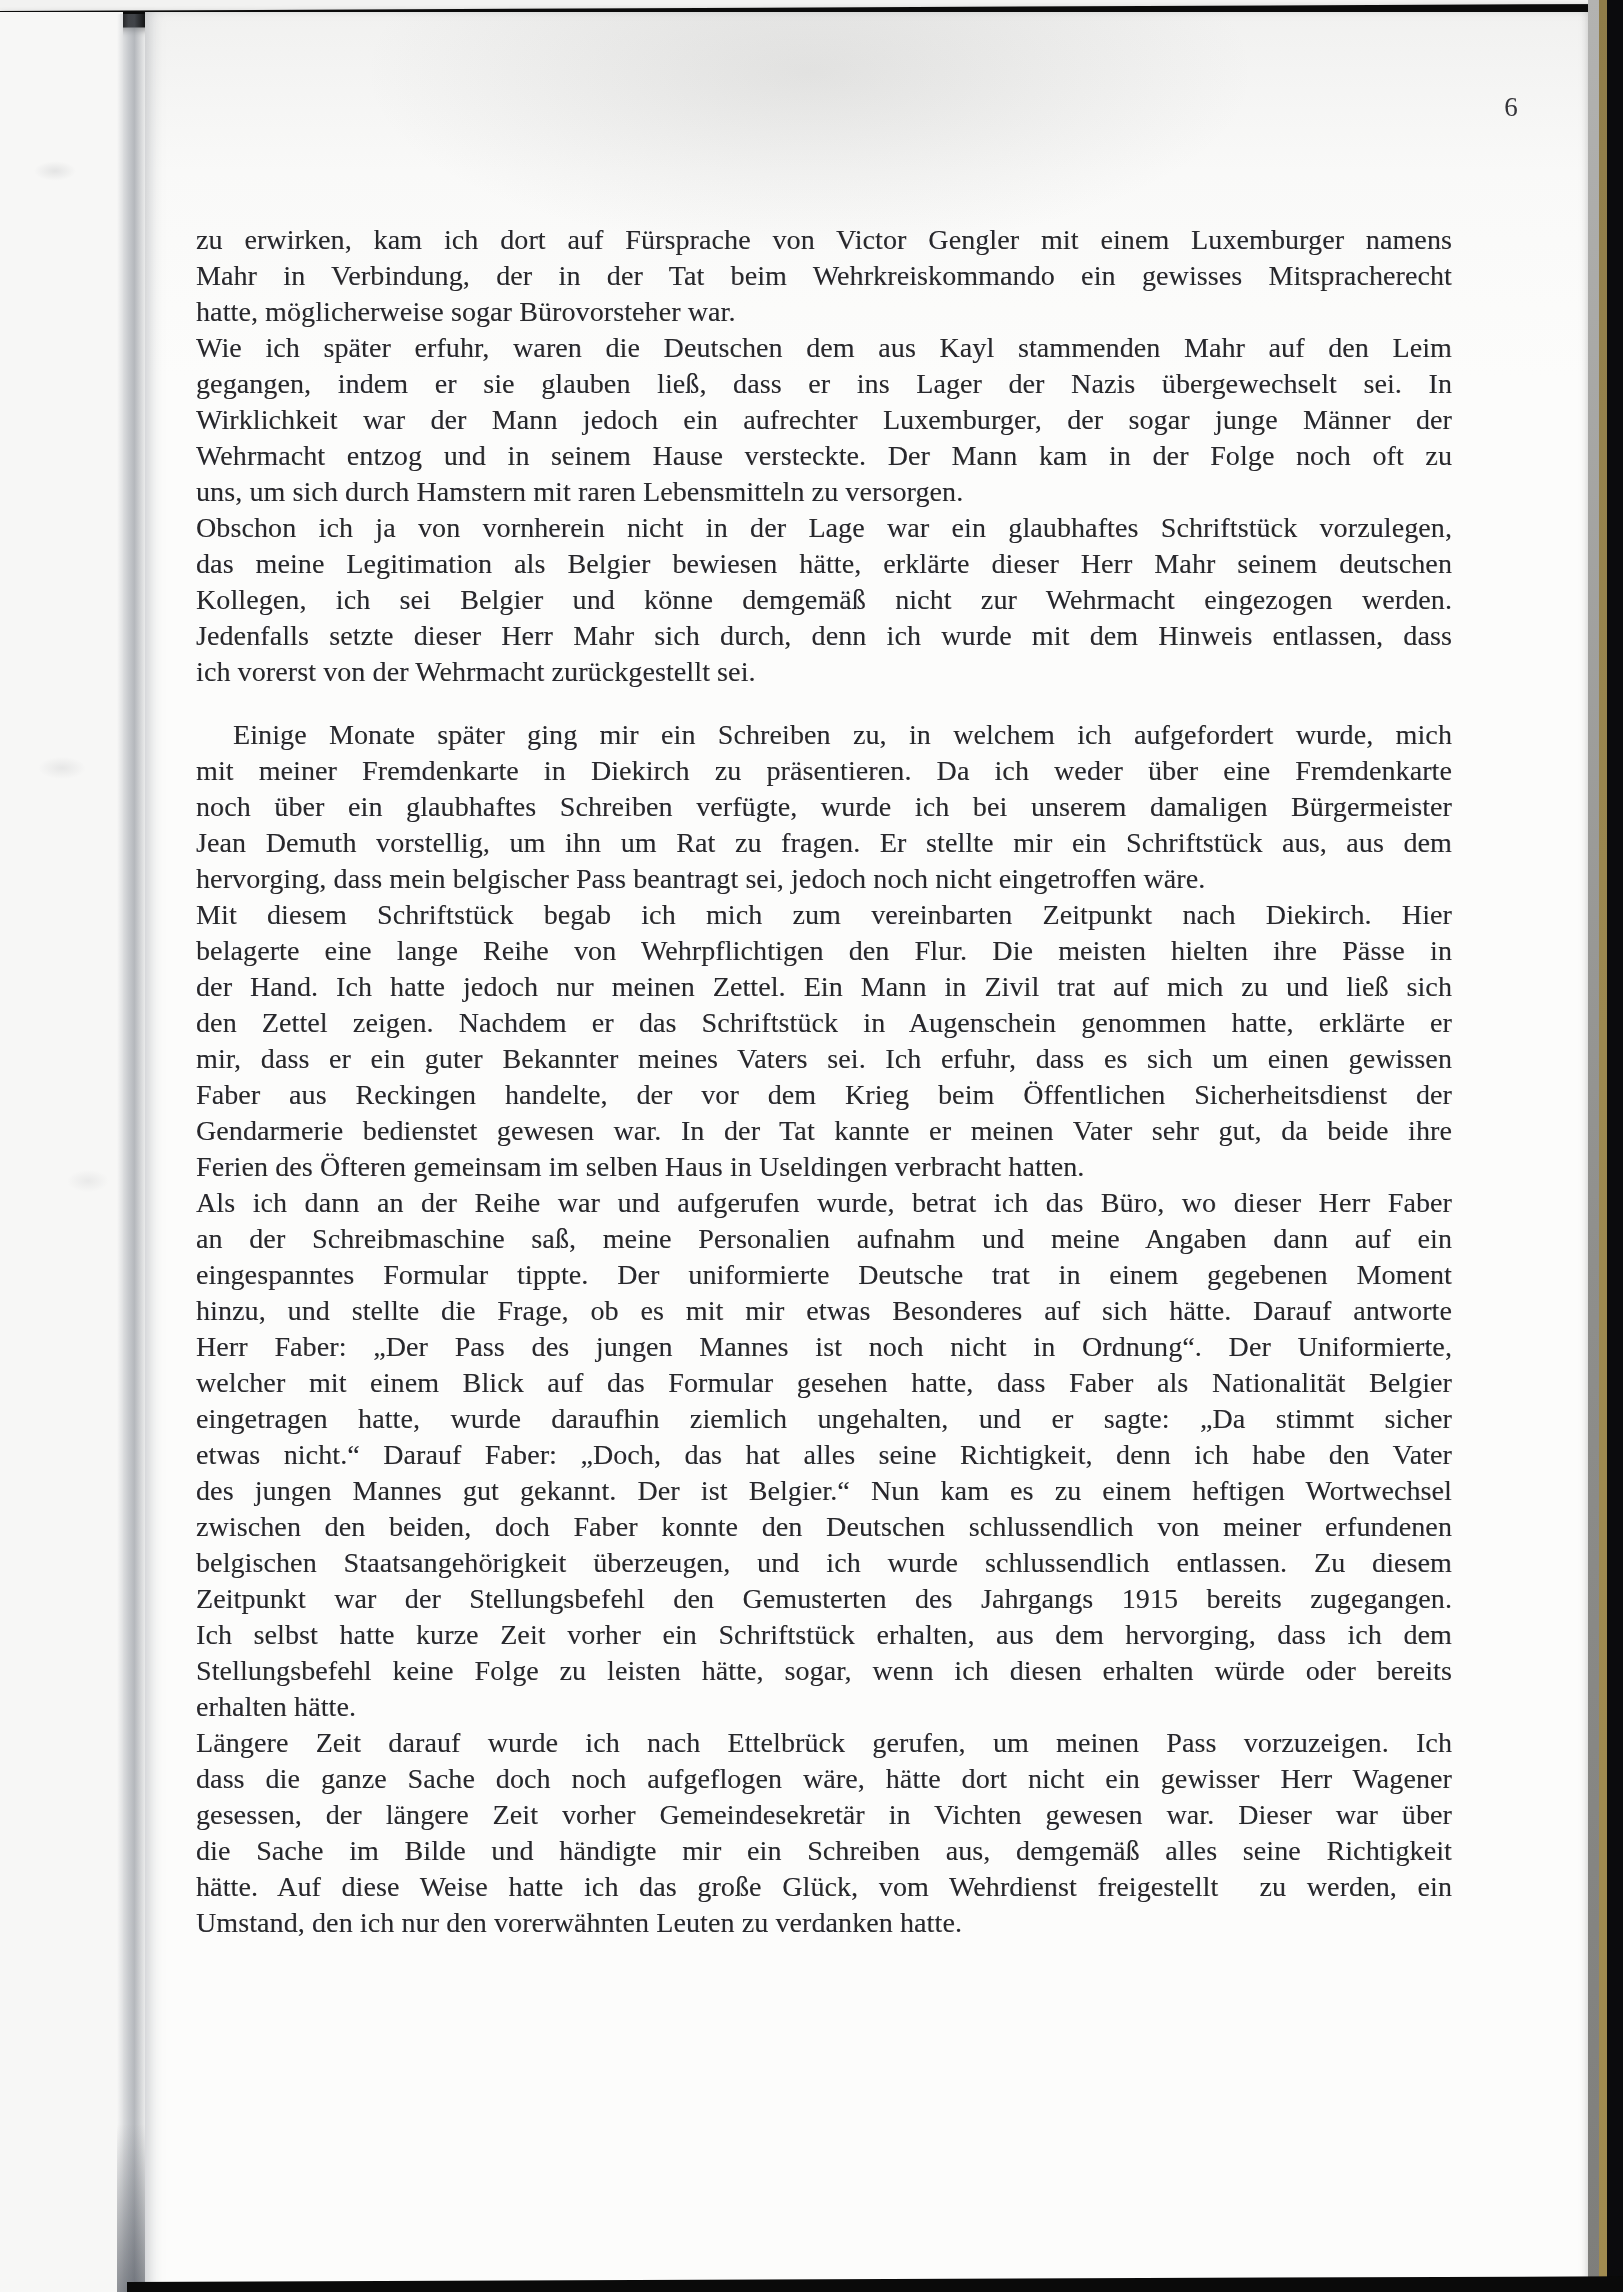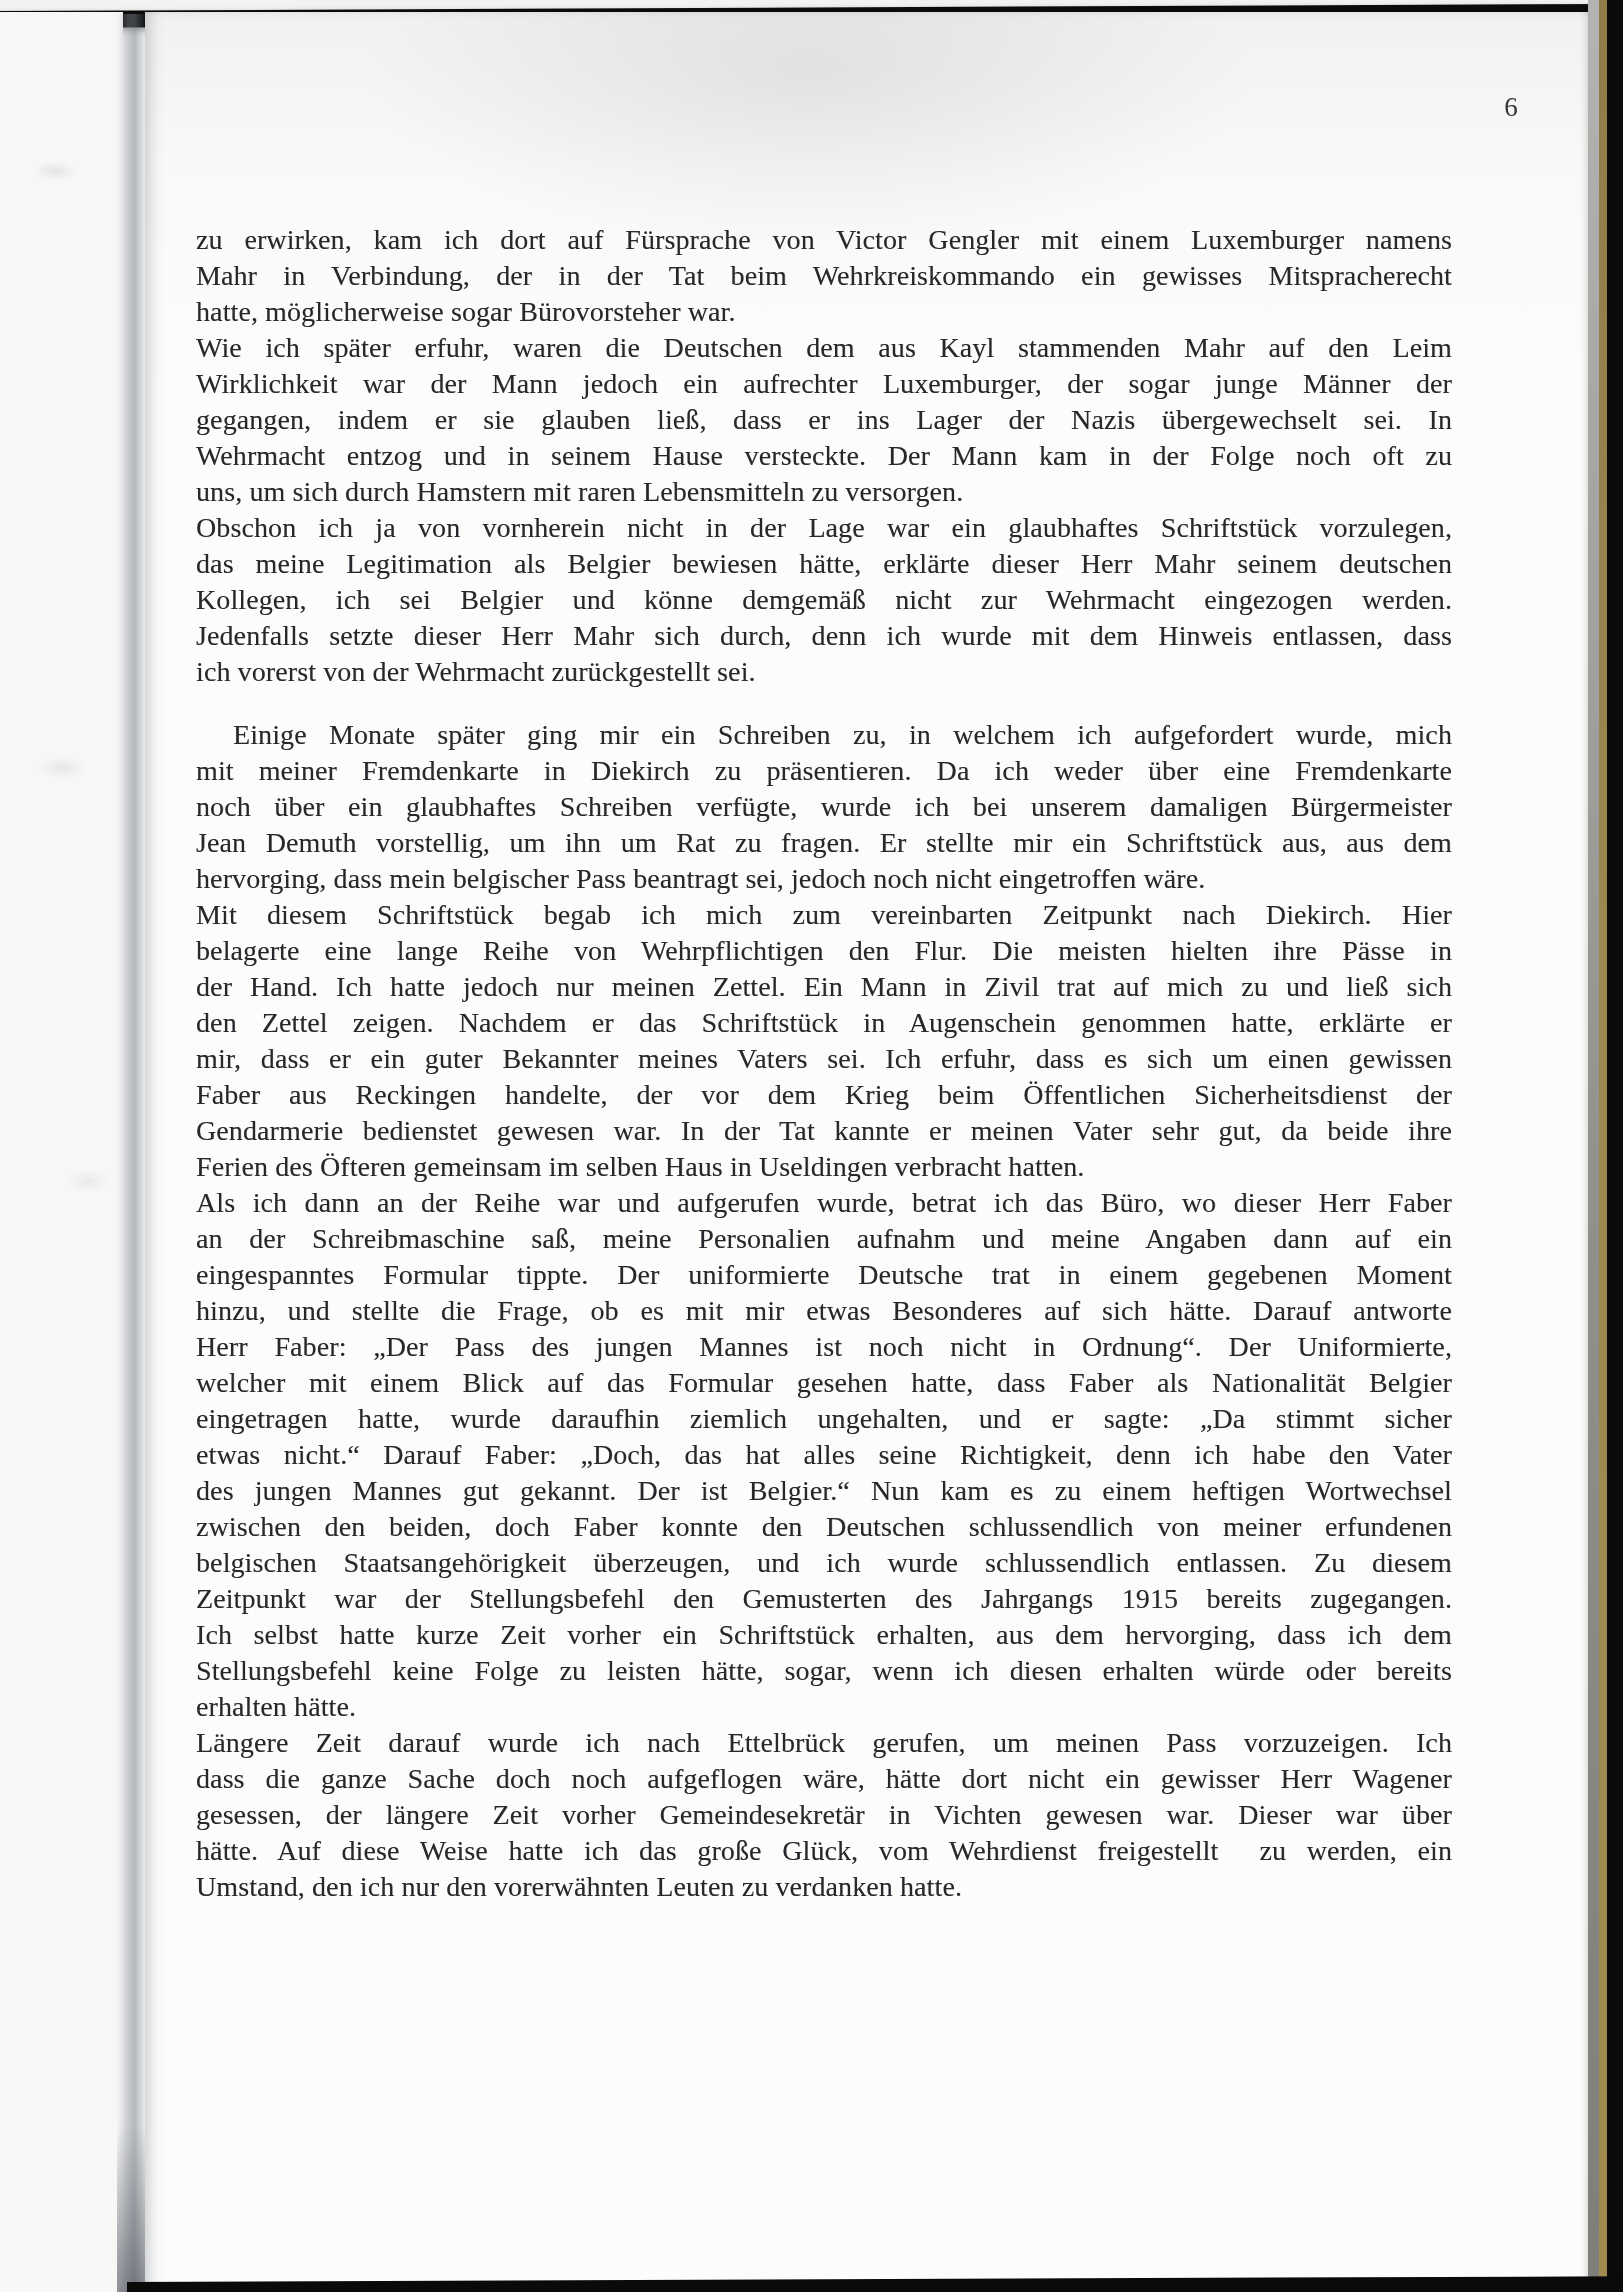--- a/index.html
+++ b/index.html
@@ -71,22 +71,22 @@
   <div class="page-number">6</div>
 
   <div class="text-block">
       <div class="para">
         <div class="line">zu erwirken, kam ich dort auf Fürsprache von Victor Gengler mit einem Luxemburger namens</div>
         <div class="line">Mahr in Verbindung, der in der Tat beim Wehrkreiskommando ein gewisses Mitspracherecht</div>
         <div class="line last">hatte, möglicherweise sogar Bürovorsteher war.</div>
       </div>
       <div class="para">
         <div class="line">Wie ich später erfuhr, waren die Deutschen dem aus Kayl stammenden Mahr auf den Leim</div>
+        <div class="line">gegangen, indem er sie glauben ließ, dass er ins Lager der Nazis übergewechselt sei. In</div>
         <div class="line">Wirklichkeit war der Mann jedoch ein aufrechter Luxemburger, der sogar junge Männer der</div>
-        <div class="line">gegangen, indem er sie glauben ließ, dass er ins Lager der Nazis übergewechselt sei. In</div>
         <div class="line">Wehrmacht entzog und in seinem Hause versteckte. Der Mann kam in der Folge noch oft zu</div>
         <div class="line last">uns, um sich durch Hamstern mit raren Lebensmitteln zu versorgen.</div>
       </div>
       <div class="para">
         <div class="line">Obschon ich ja von vornherein nicht in der Lage war ein glaubhaftes Schriftstück vorzulegen,</div>
         <div class="line">das meine Legitimation als Belgier bewiesen hätte, erklärte dieser Herr Mahr seinem deutschen</div>
         <div class="line">Kollegen, ich sei Belgier und könne demgemäß nicht zur Wehrmacht eingezogen werden.</div>
         <div class="line">Jedenfalls setzte dieser Herr Mahr sich durch, denn ich wurde mit dem Hinweis entlassen, dass</div>
         <div class="line last">ich vorerst von der Wehrmacht zurückgestellt sei.</div>
       </div>
@@ -121,18 +121,19 @@
         <div class="line">belgischen Staatsangehörigkeit überzeugen, und ich wurde schlussendlich entlassen. Zu diesem</div>
         <div class="line">Zeitpunkt war der Stellungsbefehl den Gemusterten des Jahrgangs 1915 bereits zugegangen.</div>
         <div class="line">Ich selbst hatte kurze Zeit vorher ein Schriftstück erhalten, aus dem hervorging, dass ich dem</div>
         <div class="line">Stellungsbefehl keine Folge zu leisten hätte, sogar, wenn ich diesen erhalten würde oder bereits</div>
         <div class="line last">erhalten hätte.</div>
       </div>
       <div class="para">
         <div class="line">Längere Zeit darauf wurde ich nach Ettelbrück gerufen, um meinen Pass vorzuzeigen. Ich</div>
         <div class="line">dass die ganze Sache doch noch aufgeflogen wäre, hätte dort nicht ein gewisser Herr Wagener</div>
         <div class="line">gesessen, der längere Zeit vorher Gemeindesekretär in Vichten gewesen war. Dieser war über</div>
+        <div class="line">die Sache im Bilde und händigte mir ein Schreiben aus, demgemäß alles seine Richtigkeit</div>
         <div class="line">hätte. Auf diese Weise hatte ich das große Glück, vom Wehrdienst freigestellt&nbsp; zu werden, ein</div>
         <div class="line last">Umstand, den ich nur den vorerwähnten Leuten zu verdanken hatte.</div>
       </div>
     </div>
 </div>
 
 
 </body></html>

